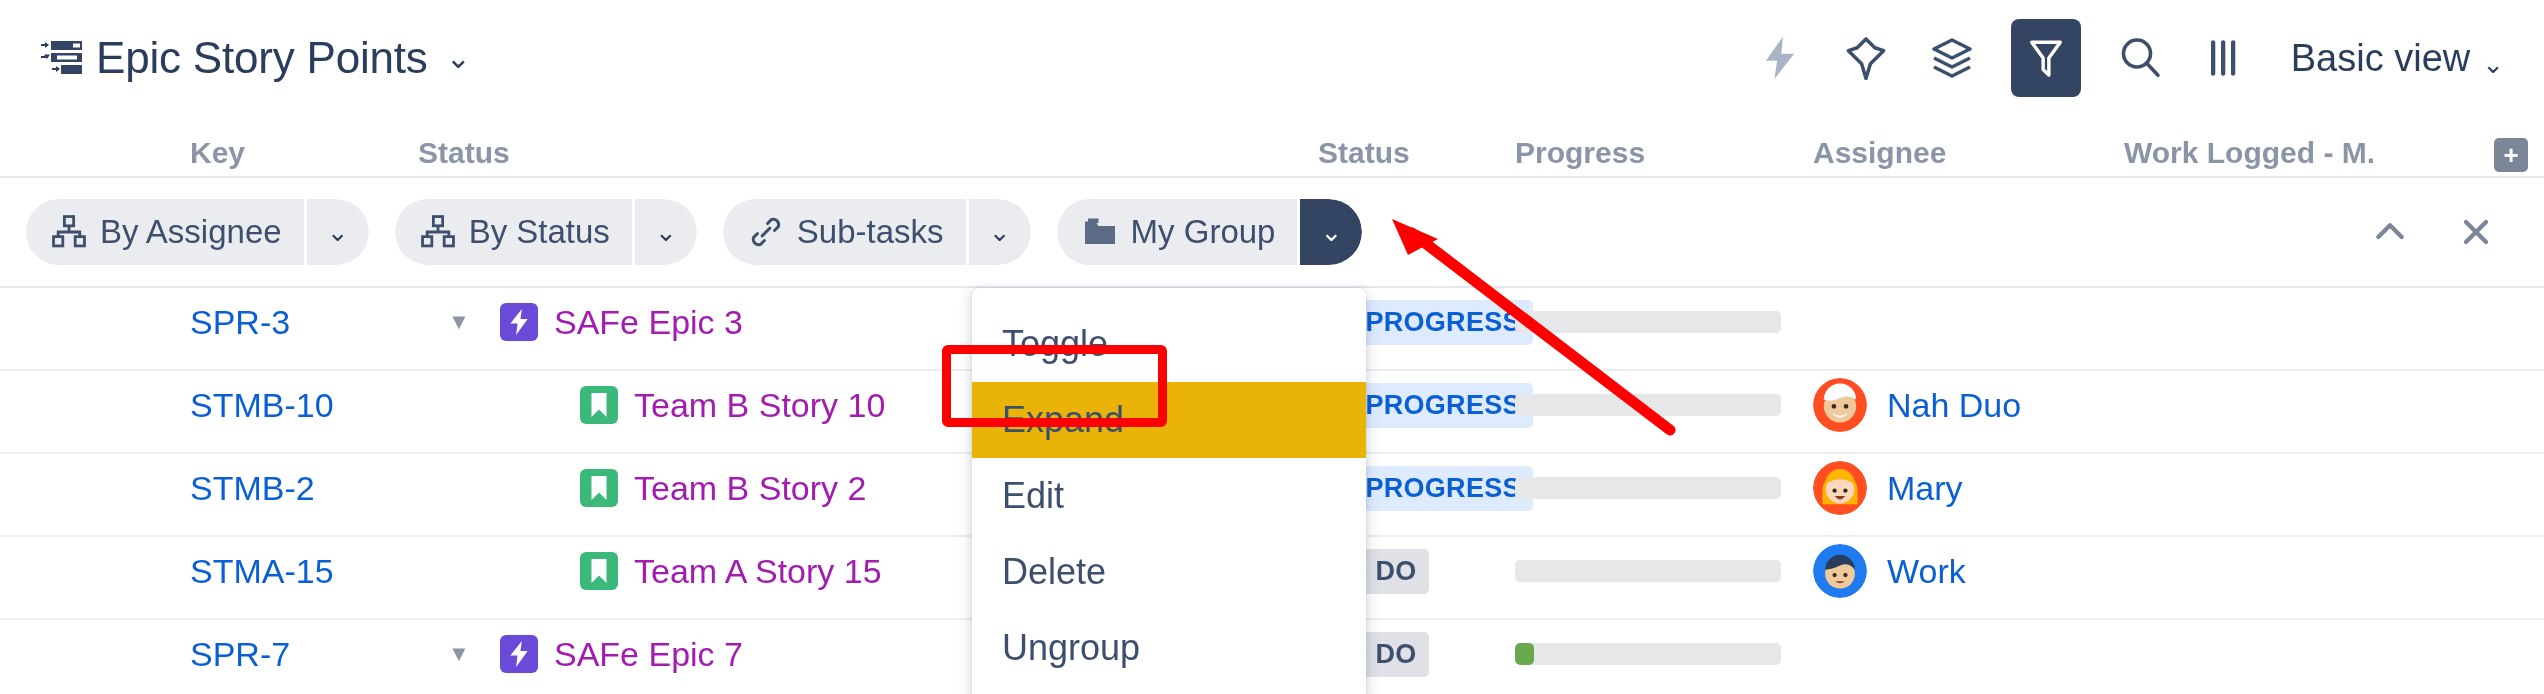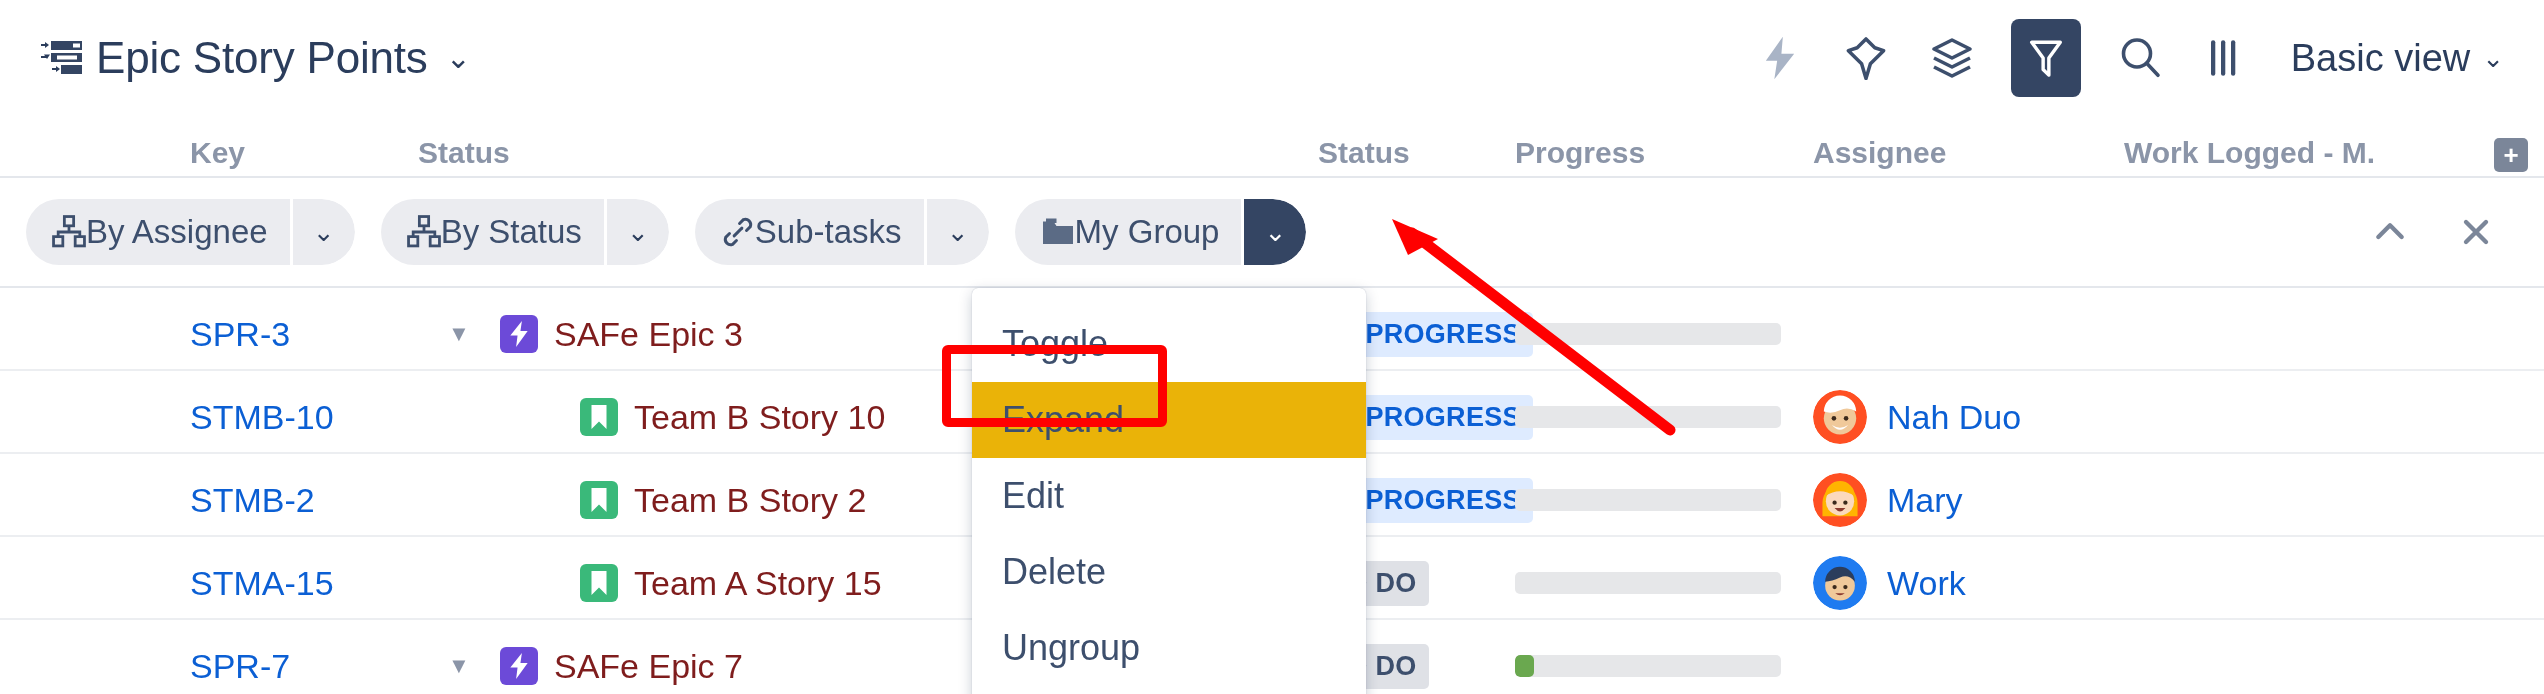--- a/index.html
+++ b/index.html
@@ -36,21 +36,21 @@
     align-items: center; justify-content: center;
     color: #3d4f6d;
   }
   .tb-icon.muted { color: #a9b4c6; }
   .tb-icon.active {
     background: #344563; border-radius: 8px; color: #fff;
     width: 70px; height: 78px;
   }
   .view-label {
     font-size: 38px; color: #2b3d5c; white-space: nowrap;
-    display: flex; align-items: center; gap: 12px; margin-left: 6px;
+    display: flex; align-items: flex-end; gap: 12px; margin-left: 6px;
   }
   .view-caret { font-size: 26px; color: #2b3d5c; }
 
   
   .colhead {
     position: absolute; left: 0; top: 116px; width: 2544px; height: 62px;
     border-bottom: 2px solid #e4e7ec; background: #fff; padding-left: 20px;
   }
   .colhead .ch {
     position: absolute; bottom: 6px;
@@ -68,21 +68,21 @@
   .chipbar {
     position: absolute; left: 0; top: 178px; width: 2544px; height: 110px;
     background: #fff; border-bottom: 2px solid #e4e7ec;
     display: flex; align-items: center;
   }
   .chip {
     display: flex; align-items: center; height: 66px;
     margin-left: 26px; border-radius: 33px; overflow: hidden;
   }
   .chip-body {
-    display: flex; align-items: center; gap: 0;
+    display: flex; align-items: center; gap: 14px;
     background: #ebecf0; height: 66px;
     padding: 0 22px 0 26px; color: #3d4f6d;
     font-size: 33px; white-space: nowrap;
   }
   .chip-caret {
     background: #ebecf0; height: 66px; width: 62px;
     display: flex; align-items: center; justify-content: center;
     color: #2b3d5c; font-size: 26px;
     border-top-right-radius: 33px; border-bottom-right-radius: 33px;
     margin-left: 3px;
@@ -93,32 +93,32 @@
     margin-right: 48px; color: #7b8699;
   }
   .chipbar-right .ic { width: 40px; height: 40px; display: block; }
 
   
   .table { position: absolute; left: 0; top: 288px; width: 2544px; }
   .row {
     position: relative; height: 83px; border-bottom: 2px solid #eceef1;
     background: #fff;
   }
-  .cell { position: absolute; top: 12px; height: 68px; display: flex; align-items: center; }
+  .cell { position: absolute; top: 0; height: 68px; display: flex; align-items: center; }
   .c-key { font-size: 34px; color: #0b5fd4; white-space: nowrap; }
   .c-toggle { color: #8b95a8; font-size: 22px; }
   .c-summary { gap: 16px; }
   .type-icon {
     width: 38px; height: 38px; border-radius: 6px;
     display: flex; align-items: center; justify-content: center;
     flex: 0 0 auto;
   }
   .type-epic { background: #6c4ad8; }
   .type-story { background: #3ab97a; }
-  .sum-text { font-size: 34px; color: #7f1d1d; white-space: nowrap; }
+  .sum-text { font-size: 34px; color: #a21caf; white-space: nowrap; }
 
   .badge {
     font-size: 27px; font-weight: 700; letter-spacing: 0.3px;
     padding: 7px 12px; border-radius: 5px; white-space: nowrap;
   }
   .badge-prog { background: #deebff; color: #0b5fd4; }
   .badge-todo { background: #dfe1e6; color: #3d4f6d; }
 
   .progress {
     width: 266px; height: 22px; background: #e6e7e9; border-radius: 5px;

